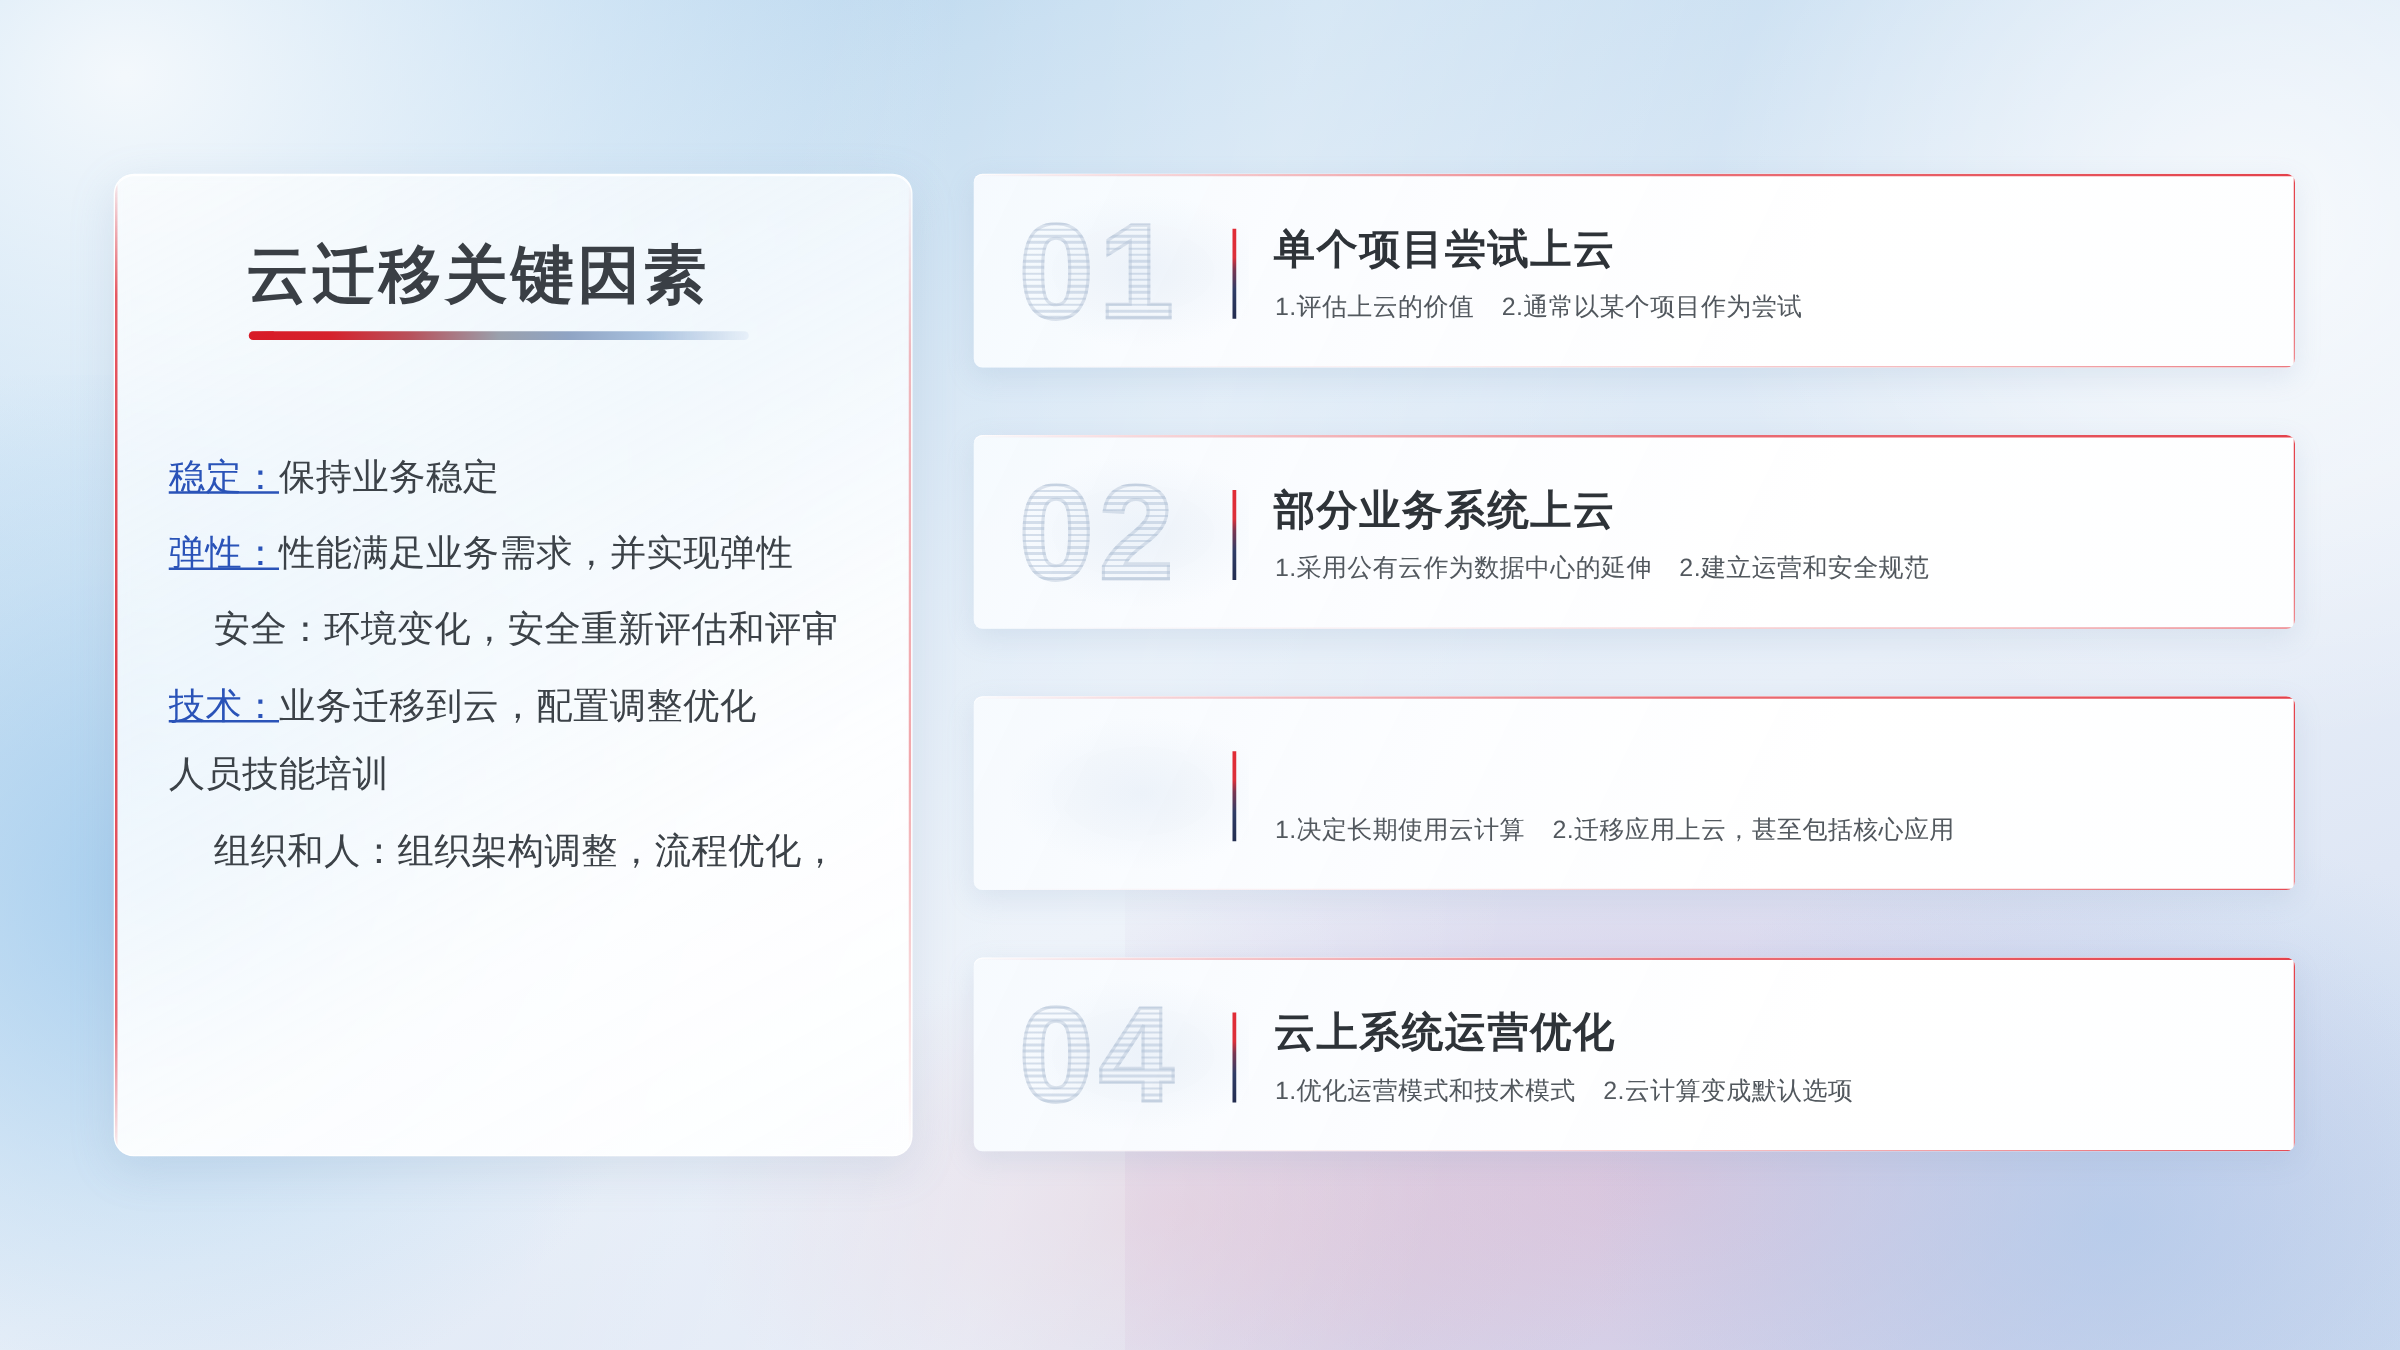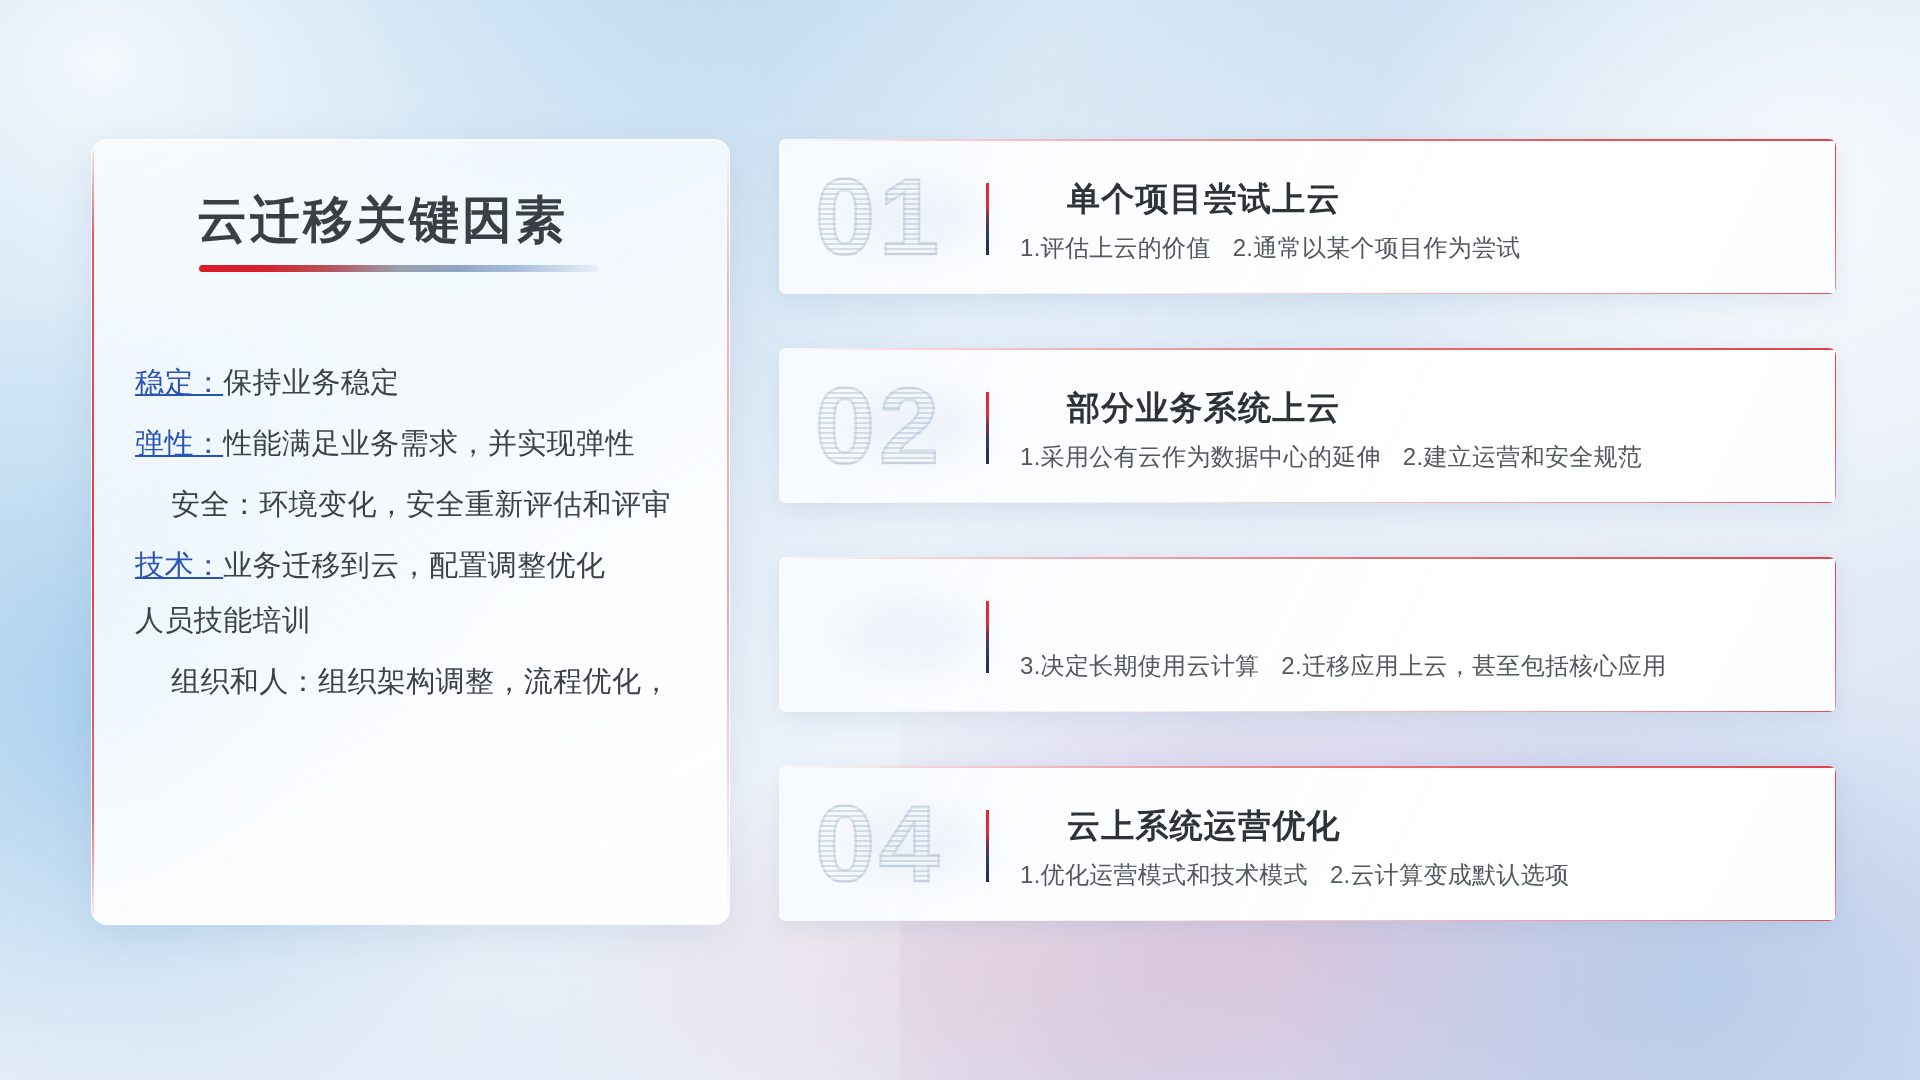--- a/index.html
+++ b/index.html
@@ -214,26 +214,25 @@
   }
 
   .card-title {
     position: absolute;
     left: 240px; top: 38px;
     font-size: 33px;
     font-weight: bold;
     color: #2e3338;
     letter-spacing: 1.2px;
     white-space: nowrap;
-    margin-left: 48px;
   }
   .card-desc {
     position: absolute;
     left: 241px; top: 93px;
-    font-size: 24px;
+    font-size: 20px;
     color: #52585e;
     letter-spacing: 0.3px;
     white-space: nowrap;
   }
   .card-desc .gap { display: inline-block; width: 22px; }
 </style>
 </head>
 <body>
 
 <div id="stage">
@@ -296,21 +295,21 @@
       <div class="card-num">02</div>
       <div class="card-divider"></div>
       <h2 class="card-title">部分业务系统上云</h2>
       <p class="card-desc"><span>1.采用公有云作为数据中心的延伸</span><span class="gap"></span><span>2.建立运营和安全规范</span></p>
       <div class="card-bottomline"></div>
     </article>
 
     <article class="card">
       <div class="card-num-glow"></div>
       <div class="card-divider"></div>
-      <p class="card-desc"><span>3.决定长期使用云计算</span><span class="gap"></span><span>2.迁移应用上云，甚至包括核心应用</span></p>
+      <p class="card-desc"><span>1.决定长期使用云计算</span><span class="gap"></span><span>2.迁移应用上云，甚至包括核心应用</span></p>
       <div class="card-bottomline"></div>
     </article>
 
     <article class="card">
       <div class="card-num-glow"></div>
       <div class="card-num">04</div>
       <div class="card-divider"></div>
       <h2 class="card-title">云上系统运营优化</h2>
       <p class="card-desc"><span>1.优化运营模式和技术模式</span><span class="gap"></span><span>2.云计算变成默认选项</span></p>
       <div class="card-bottomline"></div>

